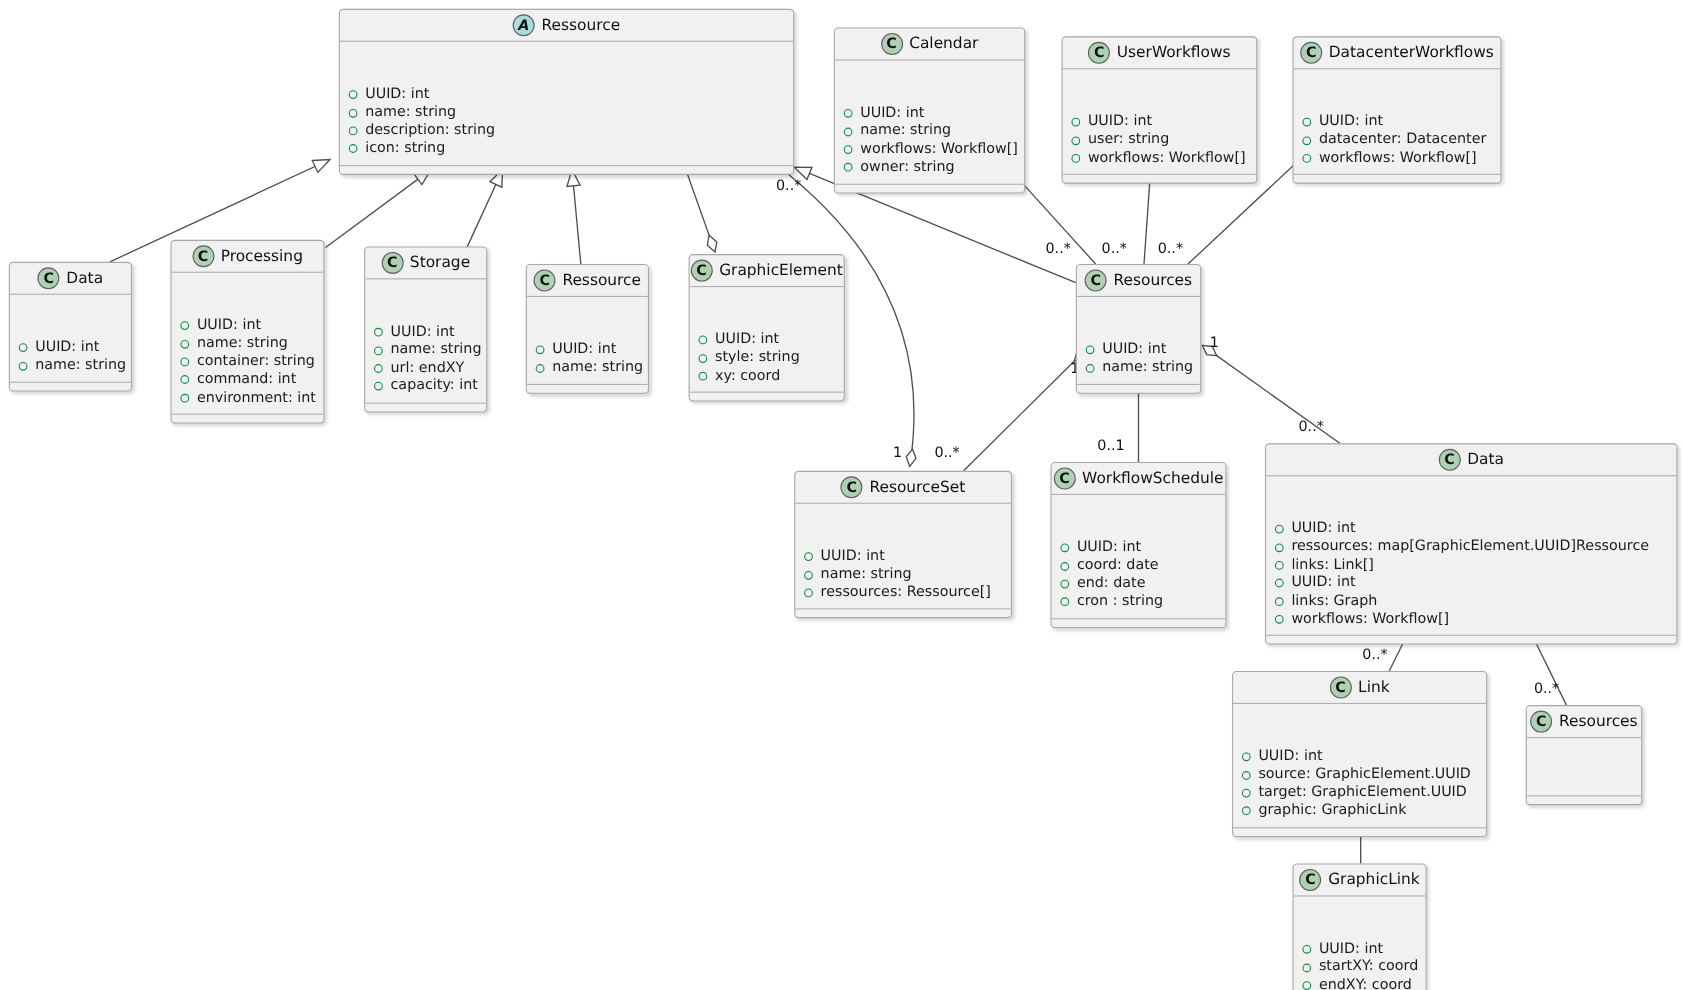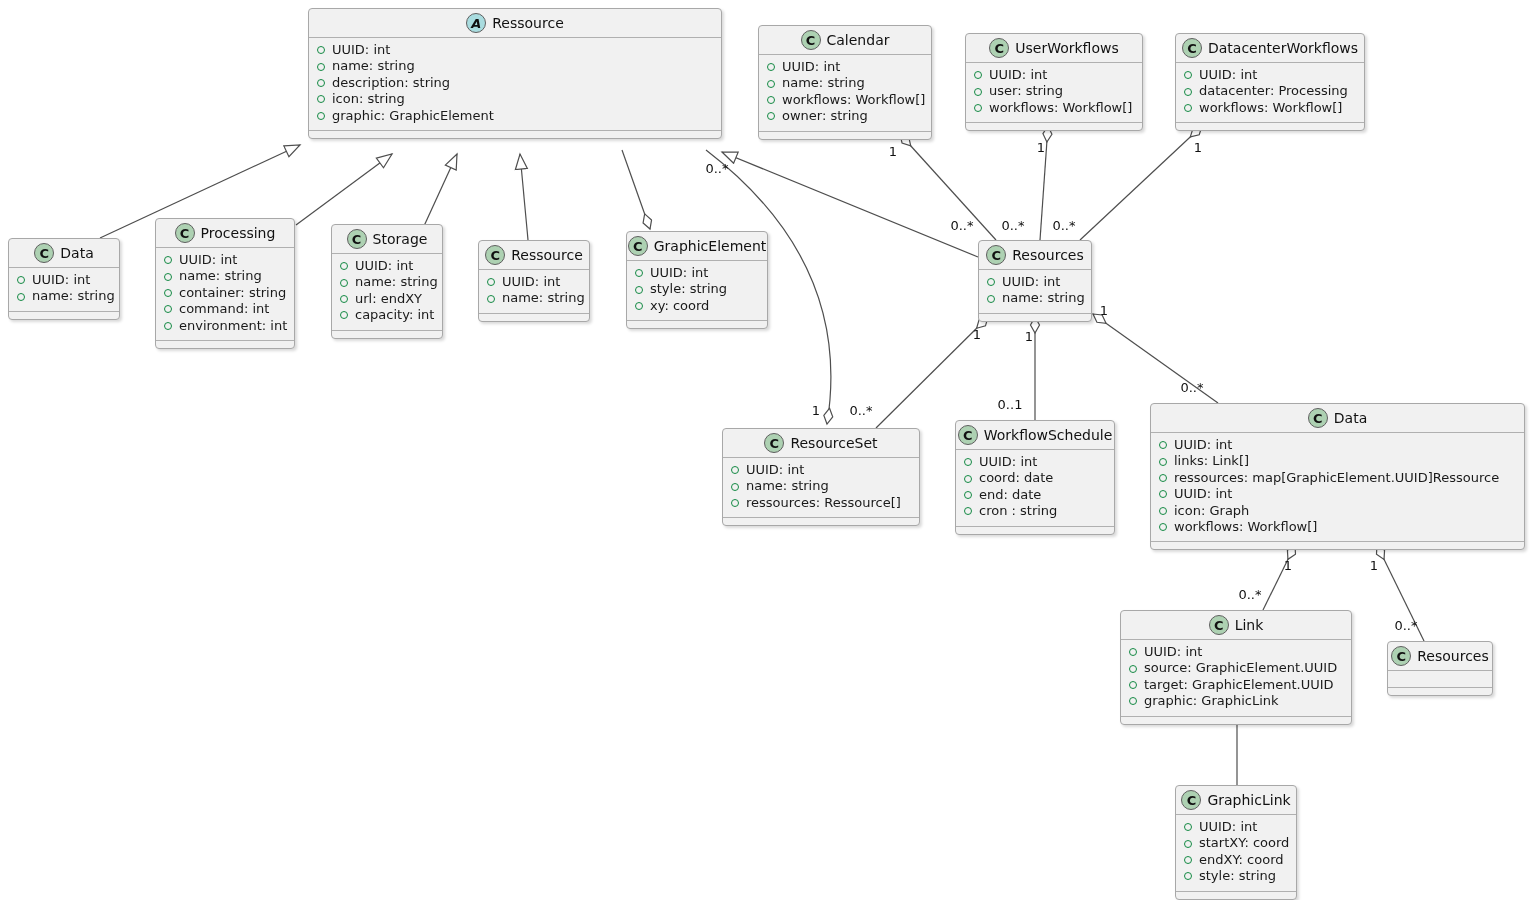--- a/index.html
+++ b/index.html
@@ -20,21 +20,21 @@
   }
   .circ{
     width:20px;height:20px;border-radius:50%;border:1px solid #5f5f5f;
     display:flex;align-items:center;justify-content:center;
     font-size:13px;font-weight:bold;color:#111;flex:0 0 auto;
     background:#add1b2;box-sizing:border-box;
   }
   .circ.abstract{background:#a9dcdf;font-style:italic;}
   .uml-name{font-size:14px;color:#111;white-space:nowrap;}
   .uml-name.abstract{}
-  .uml-attrs{padding:4px 0 6px 0;min-height:6px;}
+  .uml-attrs{padding:4px 0 6px 0;min-height:6px;margin-top:36px;}
   .attr-row{
     display:flex;align-items:center;gap:7px;padding:0px 8px;
     font-size:13px;line-height:16.4px;color:#1a1a1a;white-space:nowrap;
   }
   .dot{
     width:6px;height:6px;border-radius:50%;border:1.5px solid #148a44;
     background:transparent;flex:0 0 auto;box-sizing:content-box;
   }
   .uml-methods{min-height:7px;border-top:1px solid #b0b0b0;}
 </style>
@@ -104,24 +104,20 @@
           <span>name: string</span>
         </div>
         <div class="attr-row">
           <span class="dot"></span>
           <span>description: string</span>
         </div>
         <div class="attr-row">
           <span class="dot"></span>
           <span>icon: string</span>
         </div>
-        <div class="attr-row">
-          <span class="dot"></span>
-          <span>graphic: GraphicElement</span>
-        </div>
       </div>
       <div class="uml-methods"></div>
     </div>
     <div class="uml-class" style="left: 8px; top: 238px; width: 112px;">
       <div class="uml-title">
         <span class="circ">C</span>
         <span class="uml-name">Data</span>
       </div>
       <div class="uml-attrs">
         <div class="attr-row">
@@ -278,21 +274,21 @@
         <span class="circ">C</span>
         <span class="uml-name">DatacenterWorkflows</span>
       </div>
       <div class="uml-attrs">
         <div class="attr-row">
           <span class="dot"></span>
           <span>UUID: int</span>
         </div>
         <div class="attr-row">
           <span class="dot"></span>
-          <span>datacenter: Processing</span>
+          <span>datacenter: Datacenter</span>
         </div>
         <div class="attr-row">
           <span class="dot"></span>
           <span>workflows: Workflow[]</span>
         </div>
       </div>
       <div class="uml-methods"></div>
     </div>
     <div class="uml-class" style="left: 978px; top: 240px; width: 114px;">
       <div class="uml-title">
@@ -362,33 +358,33 @@
         <span class="circ">C</span>
         <span class="uml-name">Data</span>
       </div>
       <div class="uml-attrs">
         <div class="attr-row">
           <span class="dot"></span>
           <span>UUID: int</span>
         </div>
         <div class="attr-row">
           <span class="dot"></span>
+          <span>ressources: map[GraphicElement.UUID]Ressource</span>
+        </div>
+        <div class="attr-row">
+          <span class="dot"></span>
           <span>links: Link[]</span>
         </div>
         <div class="attr-row">
           <span class="dot"></span>
-          <span>ressources: map[GraphicElement.UUID]Ressource</span>
-        </div>
-        <div class="attr-row">
-          <span class="dot"></span>
-          <span>UUID: int</span>
-        </div>
-        <div class="attr-row">
-          <span class="dot"></span>
-          <span>icon: Graph</span>
+          <span>UUID: int</span>
+        </div>
+        <div class="attr-row">
+          <span class="dot"></span>
+          <span>links: Graph</span>
         </div>
         <div class="attr-row">
           <span class="dot"></span>
           <span>workflows: Workflow[]</span>
         </div>
       </div>
       <div class="uml-methods"></div>
     </div>
     <div class="uml-class" style="left: 1120px; top: 610px; width: 232px;">
       <div class="uml-title">

